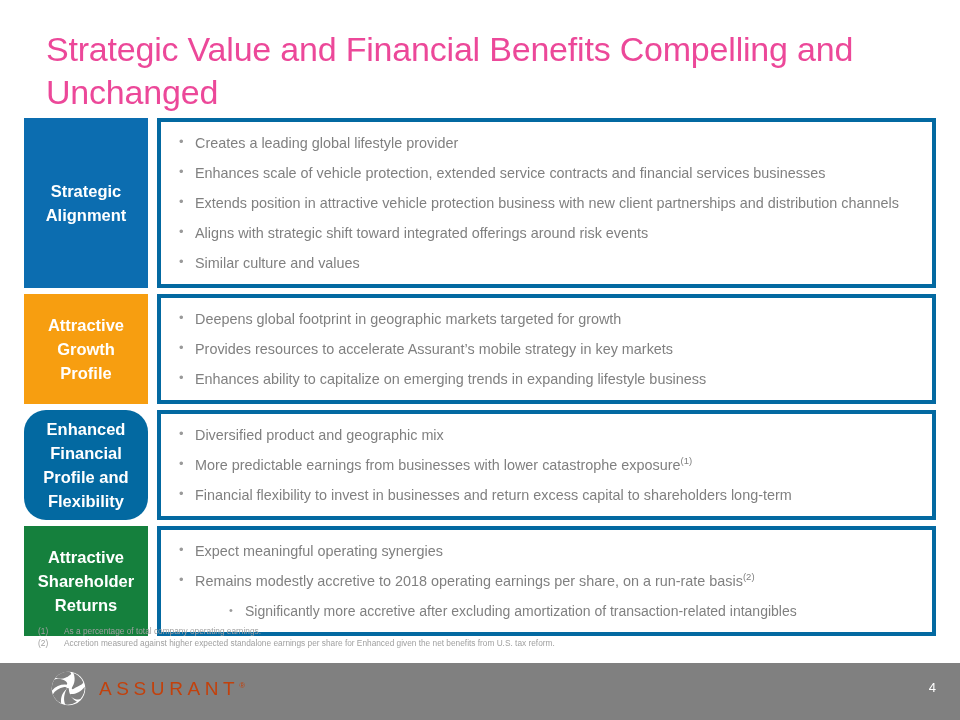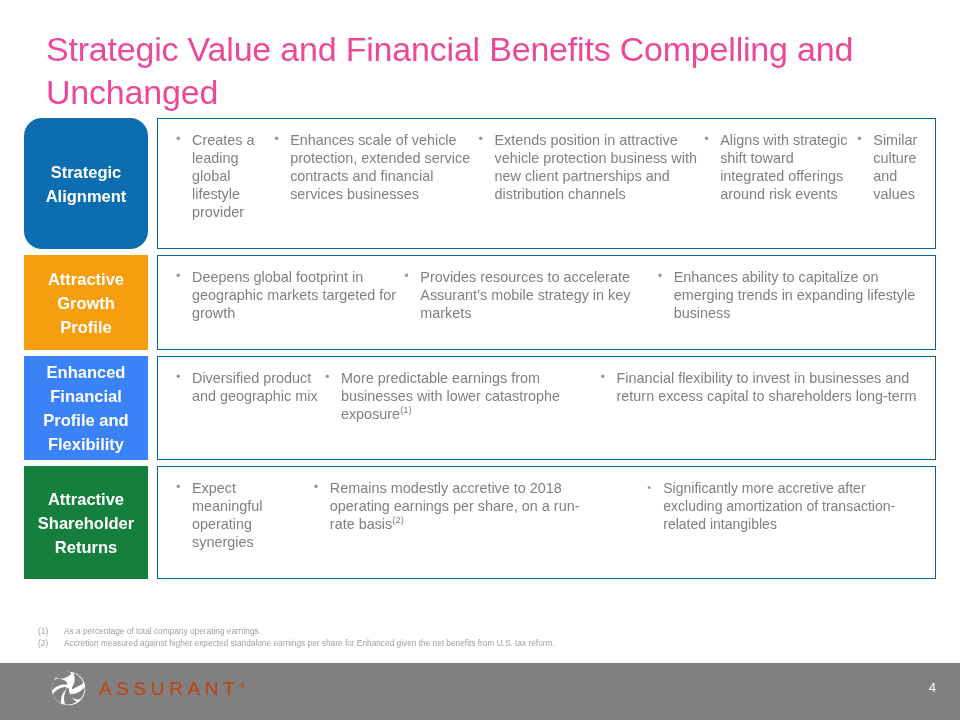--- a/index.html
+++ b/index.html
@@ -52,27 +52,27 @@
     color: #ffffff;
     font-size: 16.5px;
     line-height: 24px;
     font-weight: 700;
     padding: 4px 6px;
     box-sizing: border-box;
   }
   .row-body {
     flex: 1 1 auto;
     margin-left: 9px;
-    border: 1px solid #0369a1;
+    border: 4px solid #0369a1;
     background: #ffffff;
     box-sizing: border-box;
     display: flex;
-    flex-direction: row;
+    flex-direction: column;
     justify-content: center;
-    padding: 6px 14px 21px 12px;
+    padding: 6px 14px 6px 12px;
   }
 
   
   .bullet {
     position: relative;
     color: #808080;
     font-size: 14.4px;
     line-height: 18px;
     padding: 6px 0 6px 22px;
   }
@@ -162,39 +162,39 @@
     font-weight: 400;
   }
 </style>
 </head>
 <body>
 
 <div id="slide-title">Strategic Value and Financial Benefits Compelling and Unchanged</div>
 
 <div id="rows">
     <div class="row">
-      <div class="row-label" style="background: rgb(12, 109, 176); border-radius: 18px;">Strategic Alignment</div>
+      <div class="row-label" style="background: rgb(12, 109, 176);">Strategic Alignment</div>
       <div class="row-body">
         <div class="bullet"><span>Creates a leading global lifestyle provider</span></div>
         <div class="bullet"><span>Enhances scale of vehicle protection, extended service contracts and financial services businesses</span></div>
         <div class="bullet"><span>Extends position in attractive vehicle protection business with new client partnerships and distribution channels</span></div>
         <div class="bullet"><span>Aligns with strategic shift toward integrated offerings around risk events</span></div>
         <div class="bullet"><span>Similar culture and values</span></div>
       </div>
     </div>
     <div class="row">
       <div class="row-label" style="background: rgb(247, 158, 16);">Attractive Growth Profile</div>
       <div class="row-body">
         <div class="bullet"><span>Deepens global footprint in geographic markets targeted for growth</span></div>
         <div class="bullet"><span>Provides resources to accelerate Assurant’s mobile strategy in key markets</span></div>
         <div class="bullet"><span>Enhances ability to capitalize on emerging trends in expanding lifestyle business</span></div>
       </div>
     </div>
     <div class="row">
-      <div class="row-label" style="background: #3b82f6;">Enhanced Financial Profile and Flexibility</div>
+      <div class="row-label" style="background: #0369a1; border-radius: 22px;">Enhanced Financial Profile and Flexibility</div>
       <div class="row-body">
         <div class="bullet"><span>Diversified product and geographic mix</span></div>
         <div class="bullet"><span>More predictable earnings from businesses with lower catastrophe exposure</span><sup>(1)</sup></div>
         <div class="bullet"><span>Financial flexibility to invest in businesses and return excess capital to shareholders long-term</span></div>
       </div>
     </div>
     <div class="row">
       <div class="row-label" style="background: #15803d;">Attractive Shareholder Returns</div>
       <div class="row-body">
         <div class="bullet"><span>Expect meaningful operating synergies</span></div>

